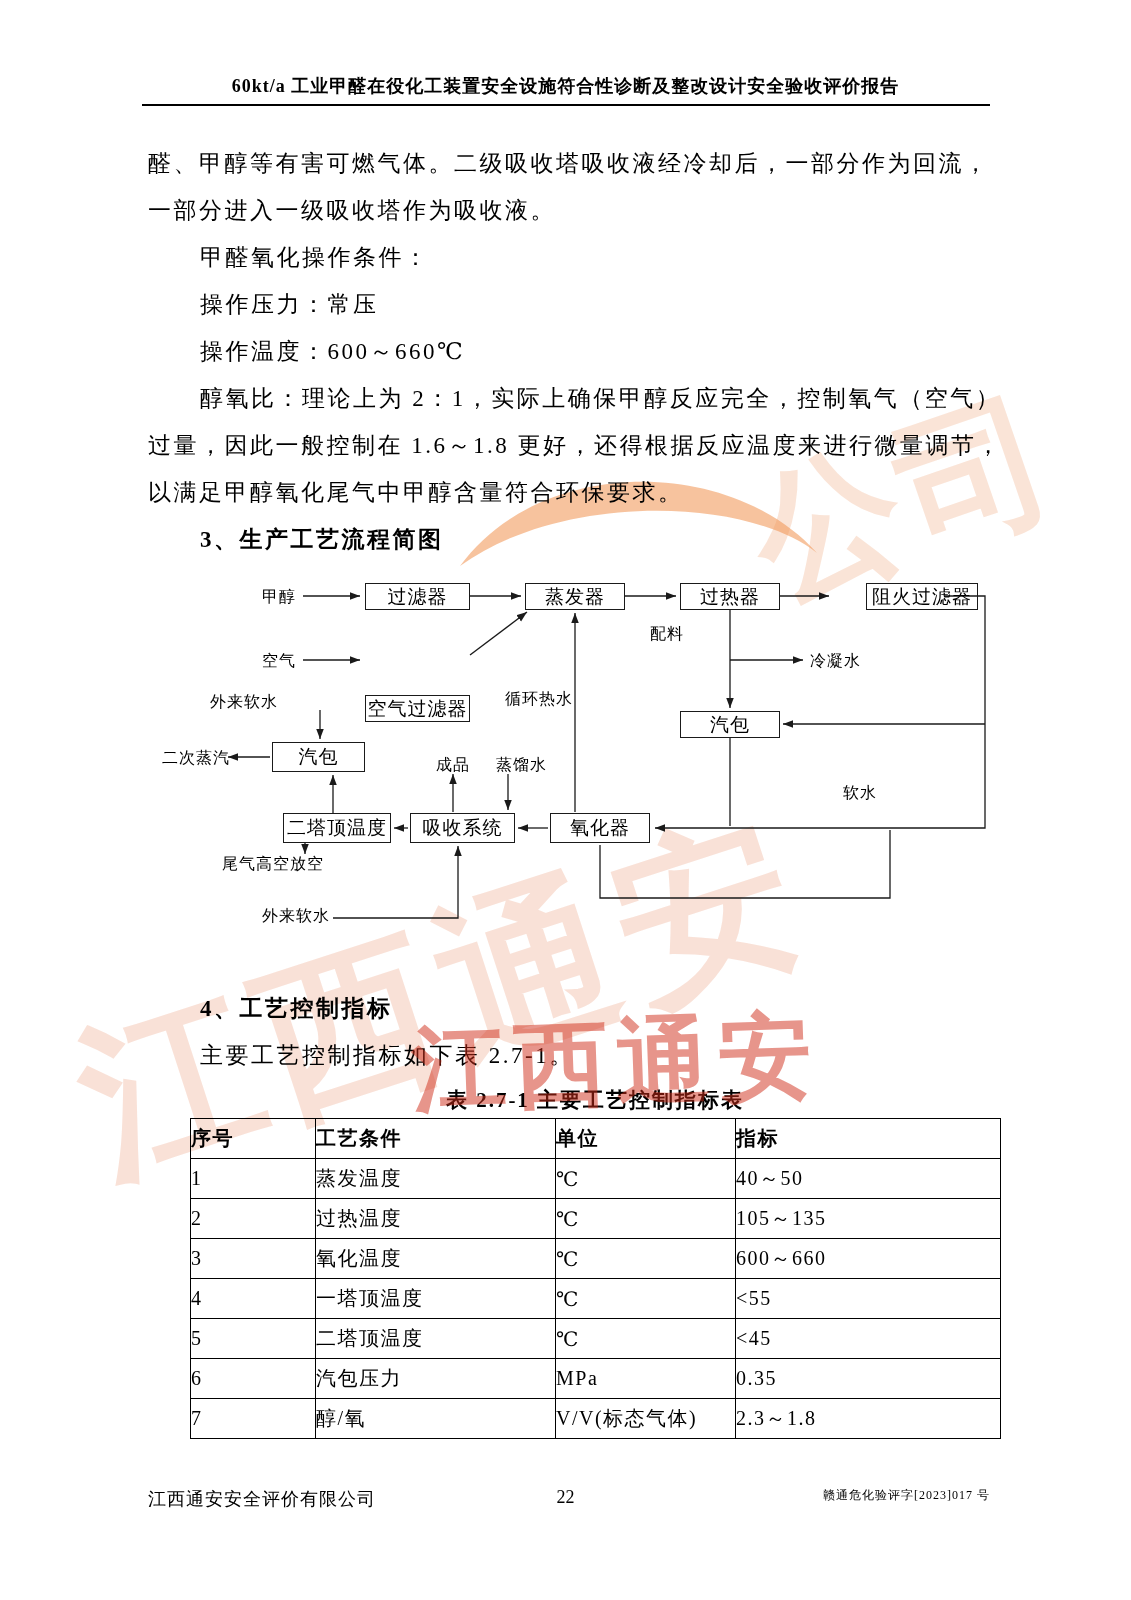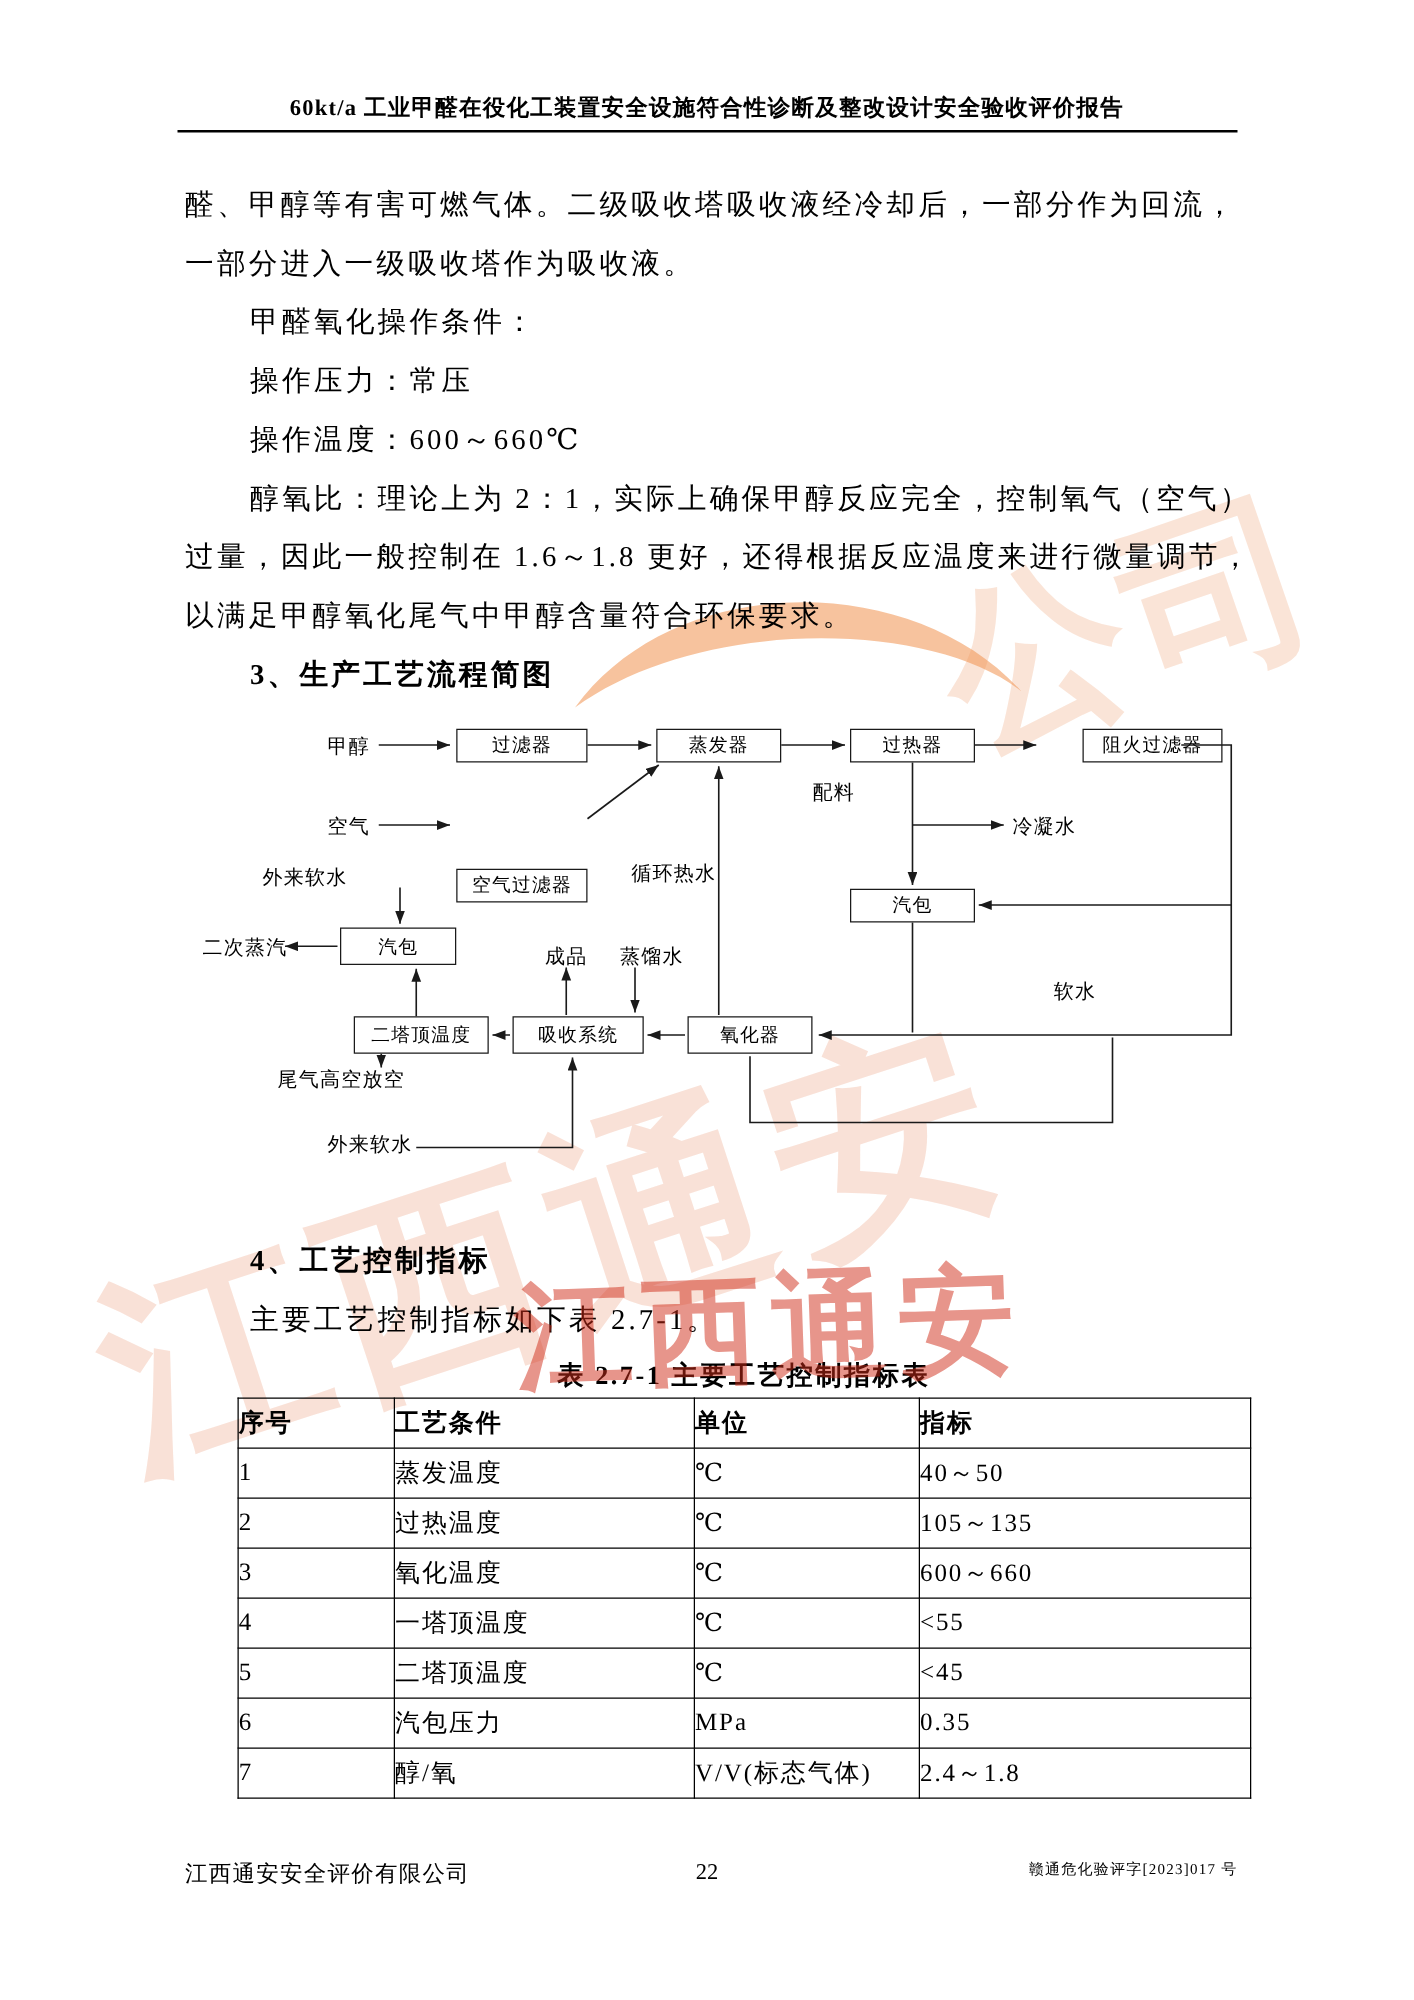--- a/index.html
+++ b/index.html
@@ -31,21 +31,21 @@
   .bl-6 { top:430px; left:148px; }
   .bl-7 { top:477px; left:148px; }
   .h3 { top:524px; left:200px; font-weight:bold; }
   .h4 { top:993px; left:200px; font-weight:bold; }
   .intro { top:1040px; left:200px; }
 
   
   .diagram { position:absolute; left:0; top:558px; width:1131px; height:412px; }
   .diagram svg { position:absolute; left:0; top:0; }
   .dbox { position:absolute; border:1.3px solid #1a1a1a; display:flex; align-items:center; justify-content:center;
-          font-size:15px; letter-spacing:1px; white-space:nowrap; }
+          font-size:19px; letter-spacing:1px; white-space:nowrap; }
   .b0 { left:365px; top:25px;  width:105px; height:27px; }
   .b1 { left:525px; top:25px;  width:100px; height:27px; }
   .b2 { left:680px; top:25px;  width:100px; height:27px; }
   .b3 { left:833px; top:25px;  width:112px; height:27px;margin-left:33px; }
   .b4 { left:365px; top:89px;  width:105px; height:27px;margin-top:48px; }
   .b5 { left:680px; top:153px; width:100px; height:27px; }
   .b6 { left:272px; top:184px; width:93px;  height:30px; }
   .b7 { left:283px; top:255px; width:108px; height:30px; }
   .b8 { left:410px; top:255px; width:105px; height:30px; }
   .b9 { left:550px; top:255px; width:100px; height:30px; }
@@ -214,21 +214,21 @@
         <tr>
           <td>6</td>
           <td>汽包压力</td>
           <td>MPa</td>
           <td>0.35</td>
         </tr>
         <tr>
           <td>7</td>
           <td>醇/氧</td>
           <td>V/V(标态气体)</td>
-          <td>2.4～1.8</td>
+          <td>2.3～1.8</td>
         </tr>
       </tbody>
     </table>
 
     <div class="footer-left">江西通安安全评价有限公司</div>
     <div class="footer-center">22</div>
     <div class="footer-right">赣通危化验评字[2023]017 号</div>
 
   </div>
 

